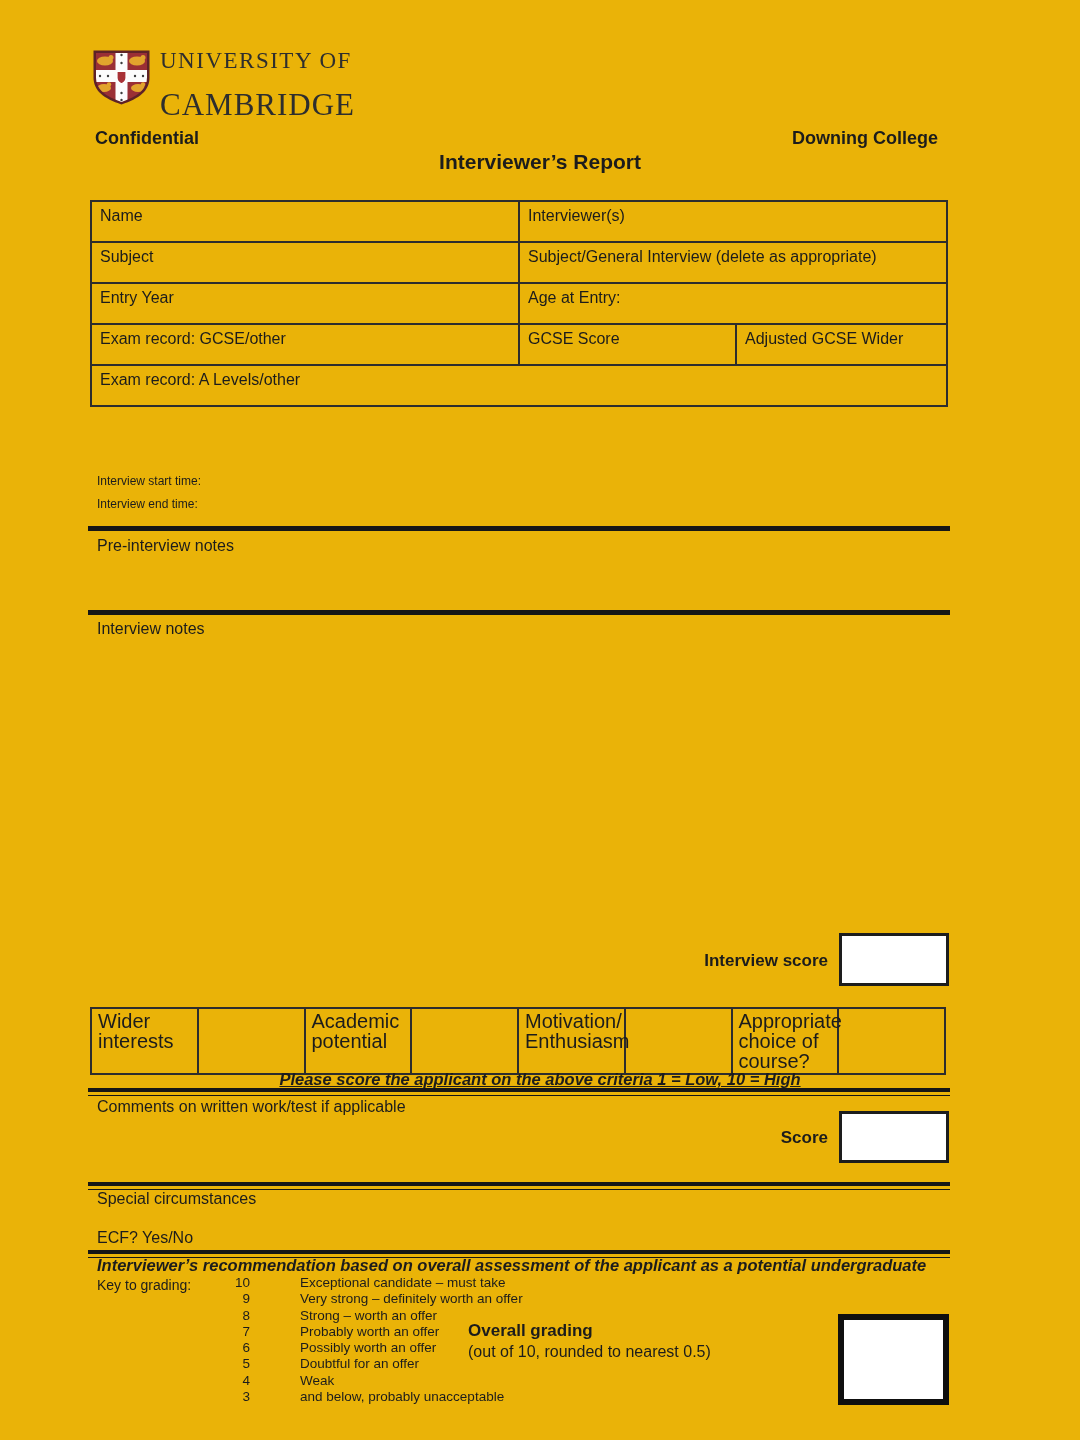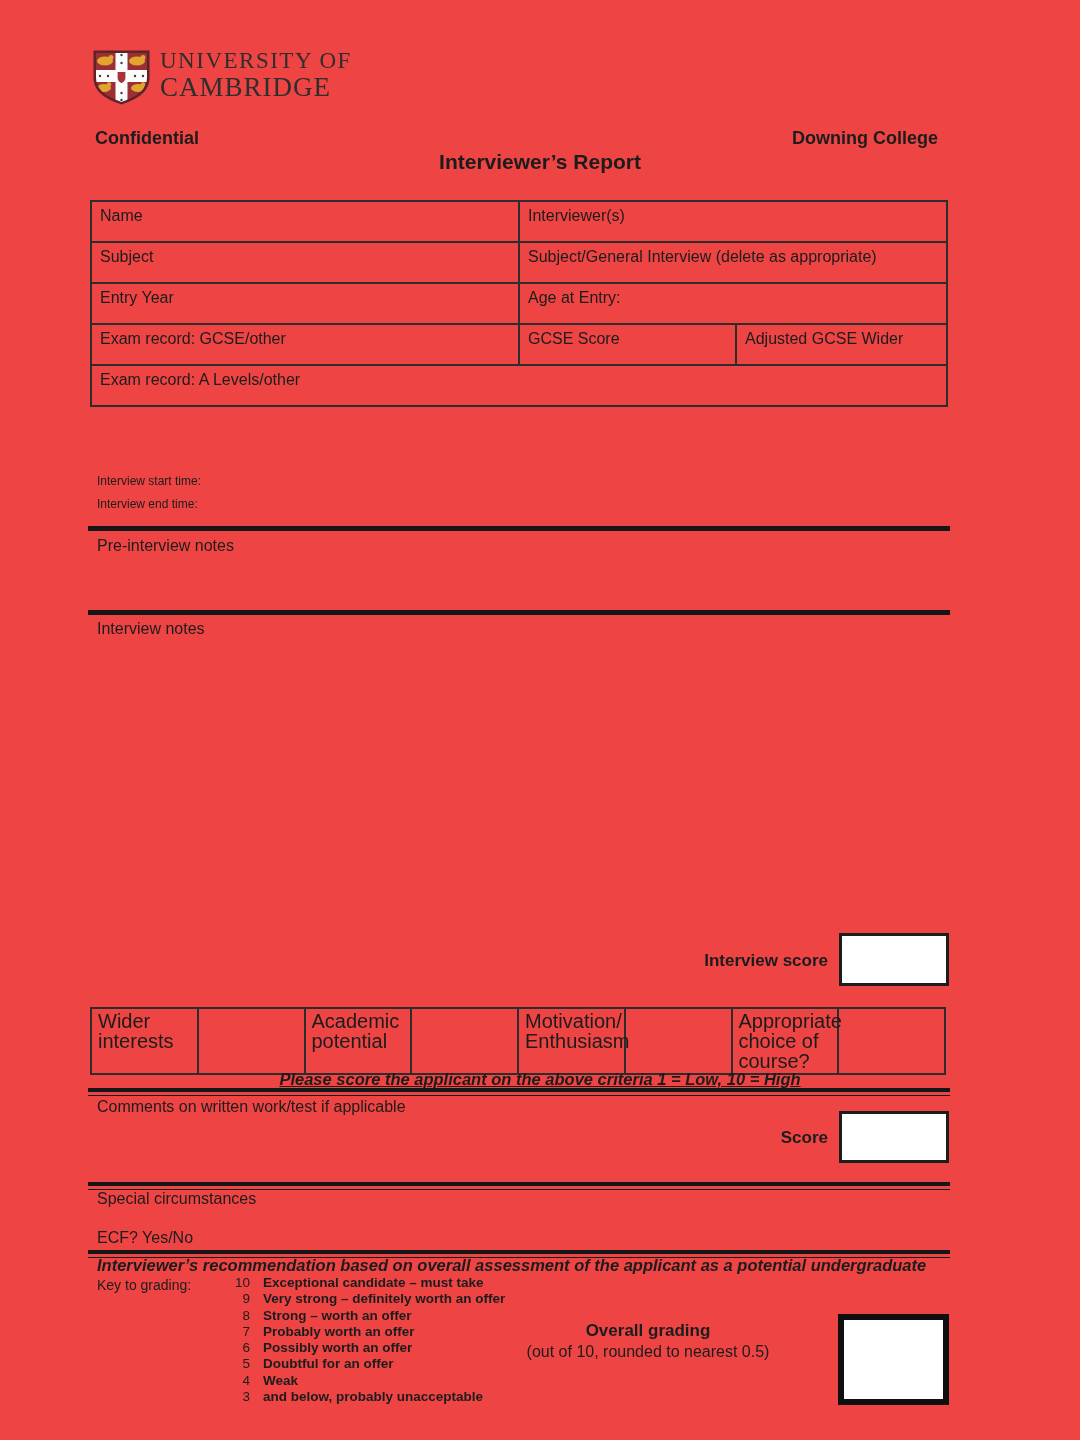--- a/index.html
+++ b/index.html
@@ -1,24 +1,24 @@
 <!DOCTYPE html>
 <html><head>
 <meta charset="utf-8">
 <style>
   html,body{margin:0;padding:0;background:#ffffff;}
   .page{
-    position:relative;width:1080px;height:1440px;background:#ef4444;
+    position:relative;width:1080px;height:1440px;background:#eab308;
     font-family:"Liberation Sans",sans-serif;color:#1c1c1c;overflow:hidden;
   }
   
   .logo{position:absolute;left:92px;top:49px;display:flex;align-items:flex-start;}
   .logo-text{margin-left:9px;font-family:"Liberation Serif",serif;color:#2e2e2e;}
   .logo-line1{font-size:23px;letter-spacing:1.5px;line-height:1.05;}
-  .logo-line2{font-size:27px;letter-spacing:1px;line-height:1.0;margin-top:1px;}
+  .logo-line2{font-size:31px;letter-spacing:1px;line-height:1.0;margin-top:16px;}
   
   .h-conf{position:absolute;left:95px;top:128px;font-size:18px;font-weight:bold;}
   .h-college{position:absolute;right:142px;top:128px;font-size:18px;font-weight:bold;}
   .h-title{position:absolute;left:0;width:100%;top:150px;text-align:center;font-size:21px;font-weight:bold;}
   
   .info-table{position:absolute;left:90px;top:200px;width:856px;border-collapse:collapse;table-layout:fixed;font-size:16px;}
   .info-table td{border:2px solid #2d2d2d;vertical-align:top;padding:4px 8px;height:41px;box-sizing:border-box;line-height:20px;}
   
   .times{position:absolute;left:97px;top:470px;font-size:12px;line-height:23px;}
   .label16{font-size:16px;}
@@ -42,24 +42,24 @@
   .criteria-table{position:absolute;left:90px;top:1007px;width:856px;border-collapse:collapse;table-layout:fixed;font-size:20px;}
   .criteria-table td{border:2px solid #2d2d2d;vertical-align:top;padding:2px 6px;height:62px;box-sizing:border-box;line-height:20px;}
   .instruction{position:absolute;left:0;width:100%;top:1070px;text-align:center;font-size:16.5px;font-weight:bold;font-style:italic;text-decoration:underline;}
   .comments-label{position:absolute;left:97px;top:1098px;}
   .special-label{position:absolute;left:97px;top:1190px;}
   .ecf-label{position:absolute;left:97px;top:1229px;}
   
   .recommendation{position:absolute;left:97px;top:1256px;font-size:16.5px;font-weight:bold;font-style:italic;}
   .key-label{position:absolute;left:97px;top:1277px;font-size:14px;}
   .grade-list{position:absolute;left:228px;top:1275px;font-size:13.5px;line-height:16.3px;}
-  .grade-row{display:flex;}
+  .grade-row{display:flex;gap:24px;}
   .gnum{width:22px;text-align:right;}
-  .gdesc{margin-left:13px;font-weight:bold;}
-  .overall-labels{position:absolute;right:252px;top:1320px;width:360px;text-align:center;}
+  .gdesc{margin-left:26px;}
+  .overall-labels{position:absolute;right:252px;top:1320px;width:360px;text-align:left;}
   .overall-title{font-size:17px;font-weight:bold;line-height:21px;}
   .overall-note{font-size:16px;line-height:21px;}
 </style>
 </head>
 <body>
 
 <div class="page">
 
   <div class="logo">
     <svg width="59" height="57" viewBox="0 0 59 57">

